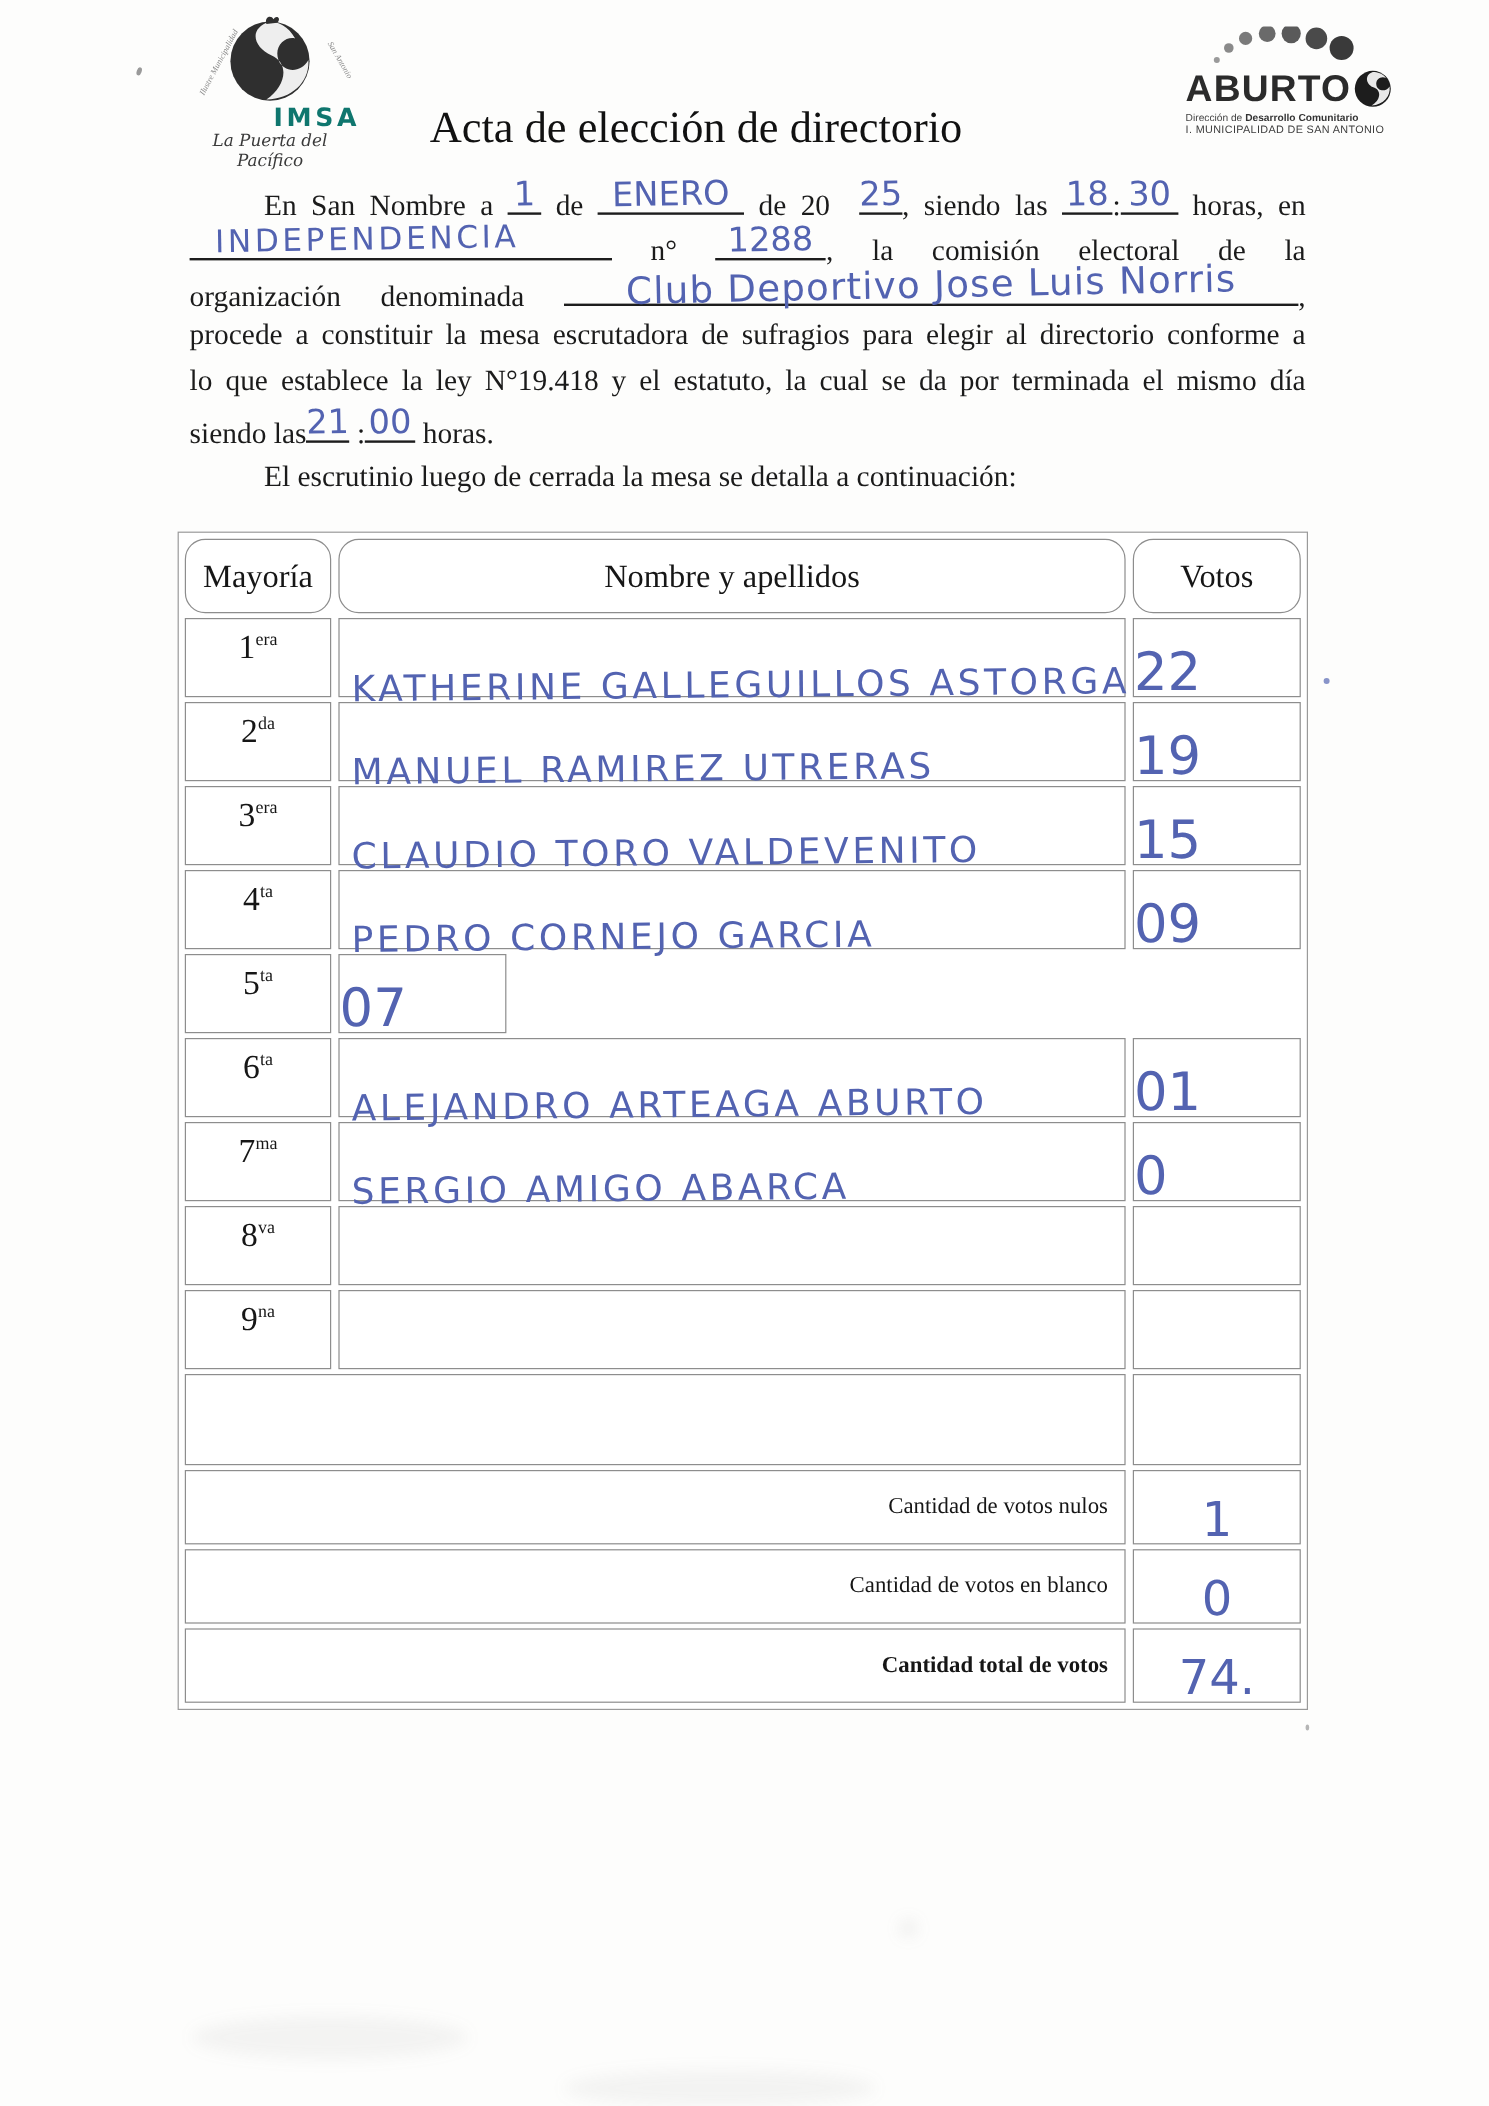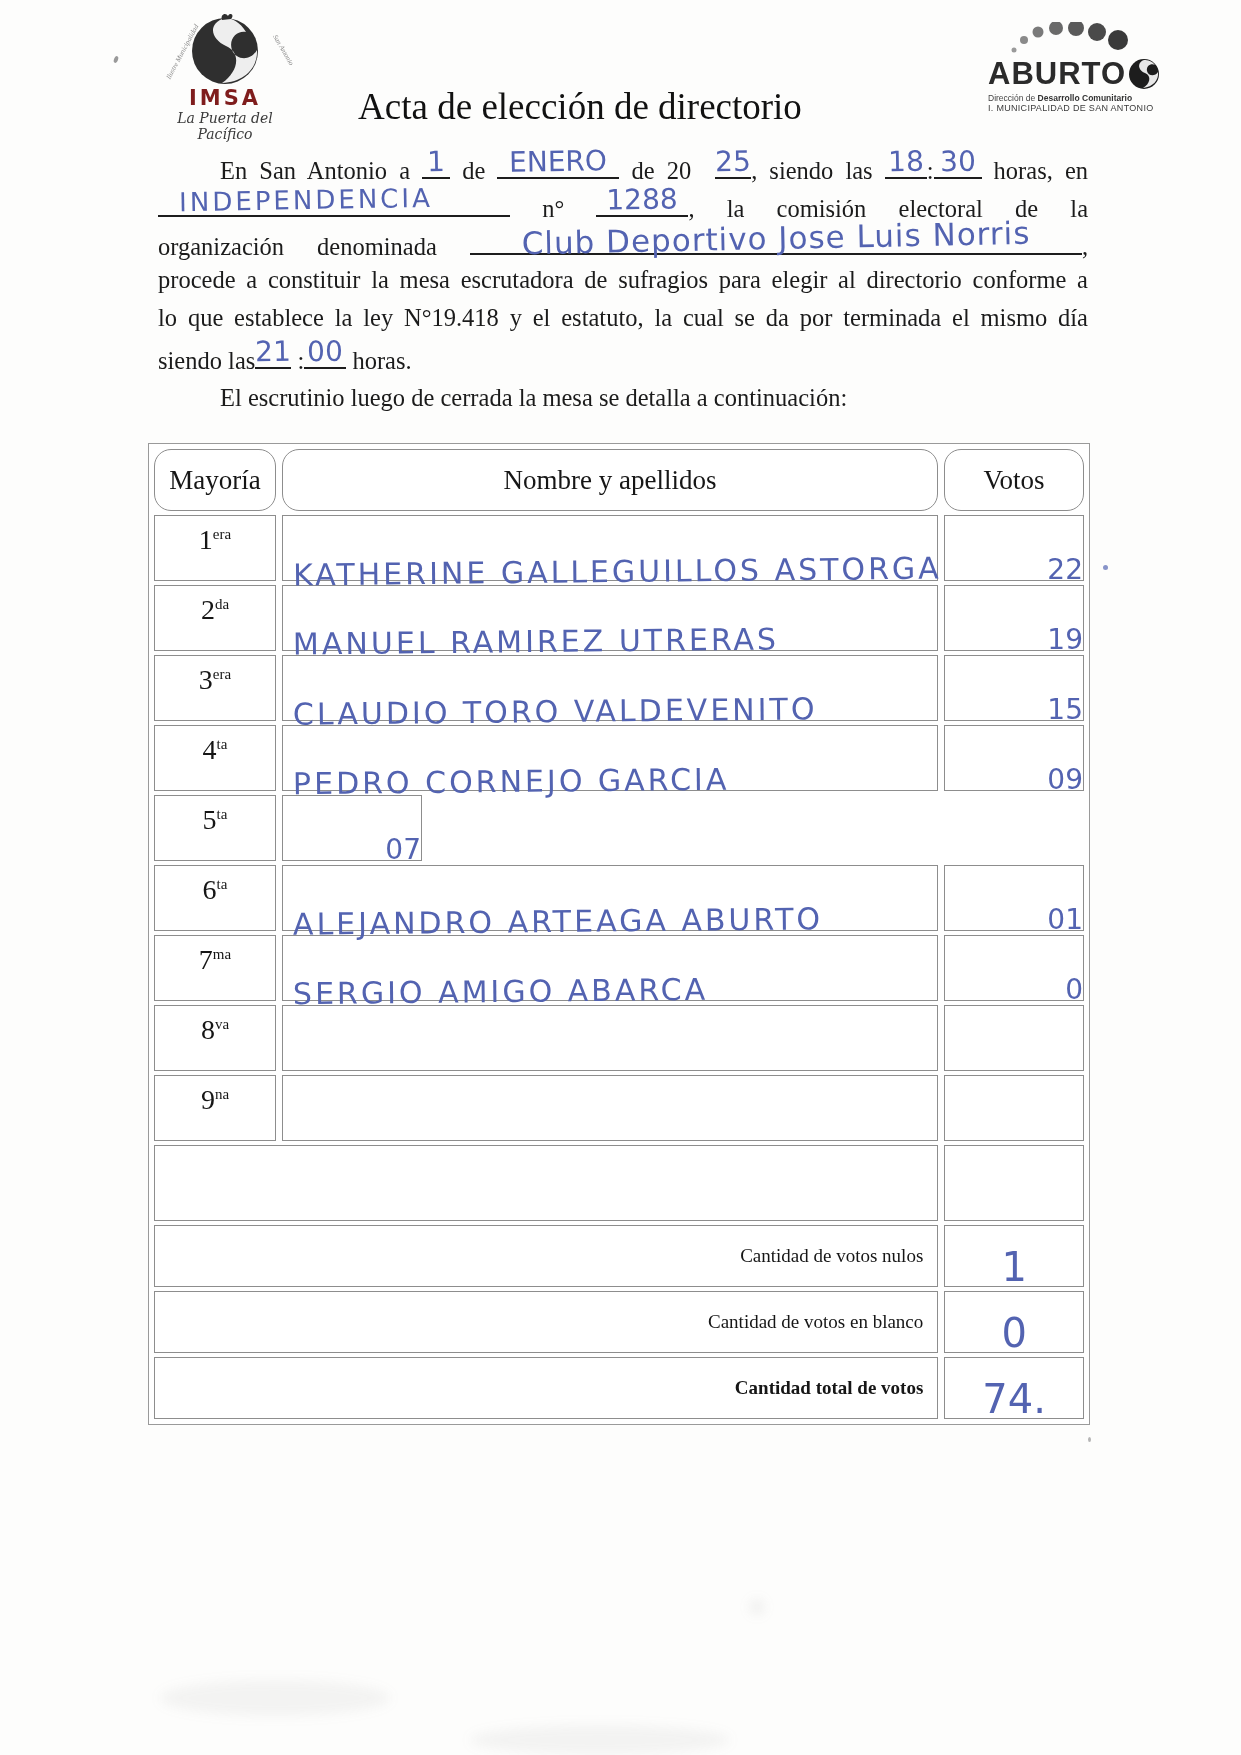--- a/index.html
+++ b/index.html
@@ -4,21 +4,21 @@
 <style>
   html,body{margin:0;padding:0;}
   body{
     width:1241px;height:1755px;position:relative;overflow:hidden;
     background:#fdfdfc;
     font-family:"Liberation Serif", serif;
     color:#1b1b1b;
   }
   
   .imsa{position:absolute;left:150px;top:10px;width:150px;text-align:center;}
-  .imsa .acronym{font-family:"DejaVu Sans",sans-serif;font-weight:bold;font-size:21px;letter-spacing:3px;color:#7f1d1d;margin-top:-2px;}
+  .imsa .acronym{font-family:"DejaVu Sans",sans-serif;font-weight:bold;font-size:21px;letter-spacing:3px;color:#0f766e;margin-top:-2px;text-align:right;}
   .imsa .tagline{font-style:italic;font-size:14px;color:#3a3a3a;font-family:"DejaVu Serif",serif;}
   .imsa .arc{position:absolute;font-style:italic;font-size:7px;color:#8a8a8a;white-space:nowrap;}
   .arc-l{left:2px;top:38px;transform:rotate(-62deg);}
   .arc-r{right:0px;top:36px;transform:rotate(60deg);}
   .dideco{position:absolute;left:988px;top:22px;width:230px;}
   .dideco .word{font-family:"Liberation Sans",sans-serif;font-weight:bold;font-size:31px;color:#2b2b2b;letter-spacing:1px;display:flex;align-items:center;}
   .dideco .sub1{font-family:"Liberation Sans",sans-serif;font-size:8.5px;color:#444;margin-top:1px;}
   .dideco .sub1 b{color:#333;}
   .dideco .sub2{font-family:"Liberation Sans",sans-serif;font-size:9px;color:#3c3c3c;letter-spacing:.3px;}
   
@@ -45,21 +45,21 @@
   .rtable{position:absolute;left:148px;top:443px;width:942px;border:1px solid #9a9a9a;background:#fff;padding:5px;box-sizing:border-box;}
   .trow{display:flex;gap:6px;margin-bottom:4px;}
   .trow:last-child{margin-bottom:0;}
   .cell{border:1px solid #8d8d8d;background:#fff;position:relative;box-sizing:border-box;}
   .c1{width:122px;} .c2{flex:1;} .c3{width:140px;}
   .h62 .cell{height:62px;} .h66 .cell{height:66px;} .h76 .cell{height:76px;}
   .hdr{display:flex;align-items:center;justify-content:center;font-size:27px;color:#161616;border-radius:17px;}
   .ord{position:absolute;top:8px;left:0;width:100%;text-align:center;font-size:28px;color:#161616;}
   .ord sup{font-size:15px;}
   .name-hand{position:absolute;left:10px;bottom:-9px;font-size:30px;letter-spacing:3px;transform:rotate(-0.6deg);z-index:3;}
-  .vote-hand{position:absolute;left:0;width:100%;text-align:right;bottom:-6px;font-size:28px;z-index:3;}
+  .vote-hand{position:absolute;left:0;width:100%;text-align:left;bottom:-6px;font-size:44px;z-index:3;}
   .sum-label{display:flex;align-items:center;justify-content:flex-end;padding-right:14px;font-size:19px;color:#161616;}
   .sum-bold{font-weight:bold;}
   .sum-hand{position:absolute;left:0;width:100%;text-align:center;bottom:-4px;font-size:40px;z-index:3;}
   
   .speck{position:absolute;background:#9a9a9a;border-radius:50%;}
   .smudge{position:absolute;border-radius:50%;filter:blur(6px);background:rgba(120,120,120,0.07);}
   .dot-artifact{position:absolute;width:5px;height:5px;border-radius:50%;background:#6a79bb;opacity:.8;}
 </style>
 </head>
 <body>
@@ -94,21 +94,21 @@
     </svg>
   </div>
   <div class="sub1"><span>Dirección de </span><b>Desarrollo Comunitario</b></div>
   <div class="sub2">I. MUNICIPALIDAD DE SAN ANTONIO</div>
 </div>
 
 <div class="title">Acta de elección de directorio</div>
 
 <div class="intro">
   <div class="line just indent">
-    <span>En San Antonio a</span>
+    <span>En San Nombre a</span>
     <span class="blank w-day"><span class="hand">1</span></span>
     <span>de</span>
     <span class="blank w-month"><span class="hand">ENERO</span></span>
     <span>de 20</span><span class="blank w-year"><span class="hand">25</span></span><span>, siendo las</span>
     <span class="blank w-hour"><span class="hand">18</span></span><span>:</span><span class="blank w-min"><span class="hand">30</span></span>
     <span>horas, en</span>
   </div>
   <div class="line just">
     <span class="blank w-street"><span class="hand street-hand" style="left:42%;">INDEPENDENCIA</span></span>
     <span>n°</span>

